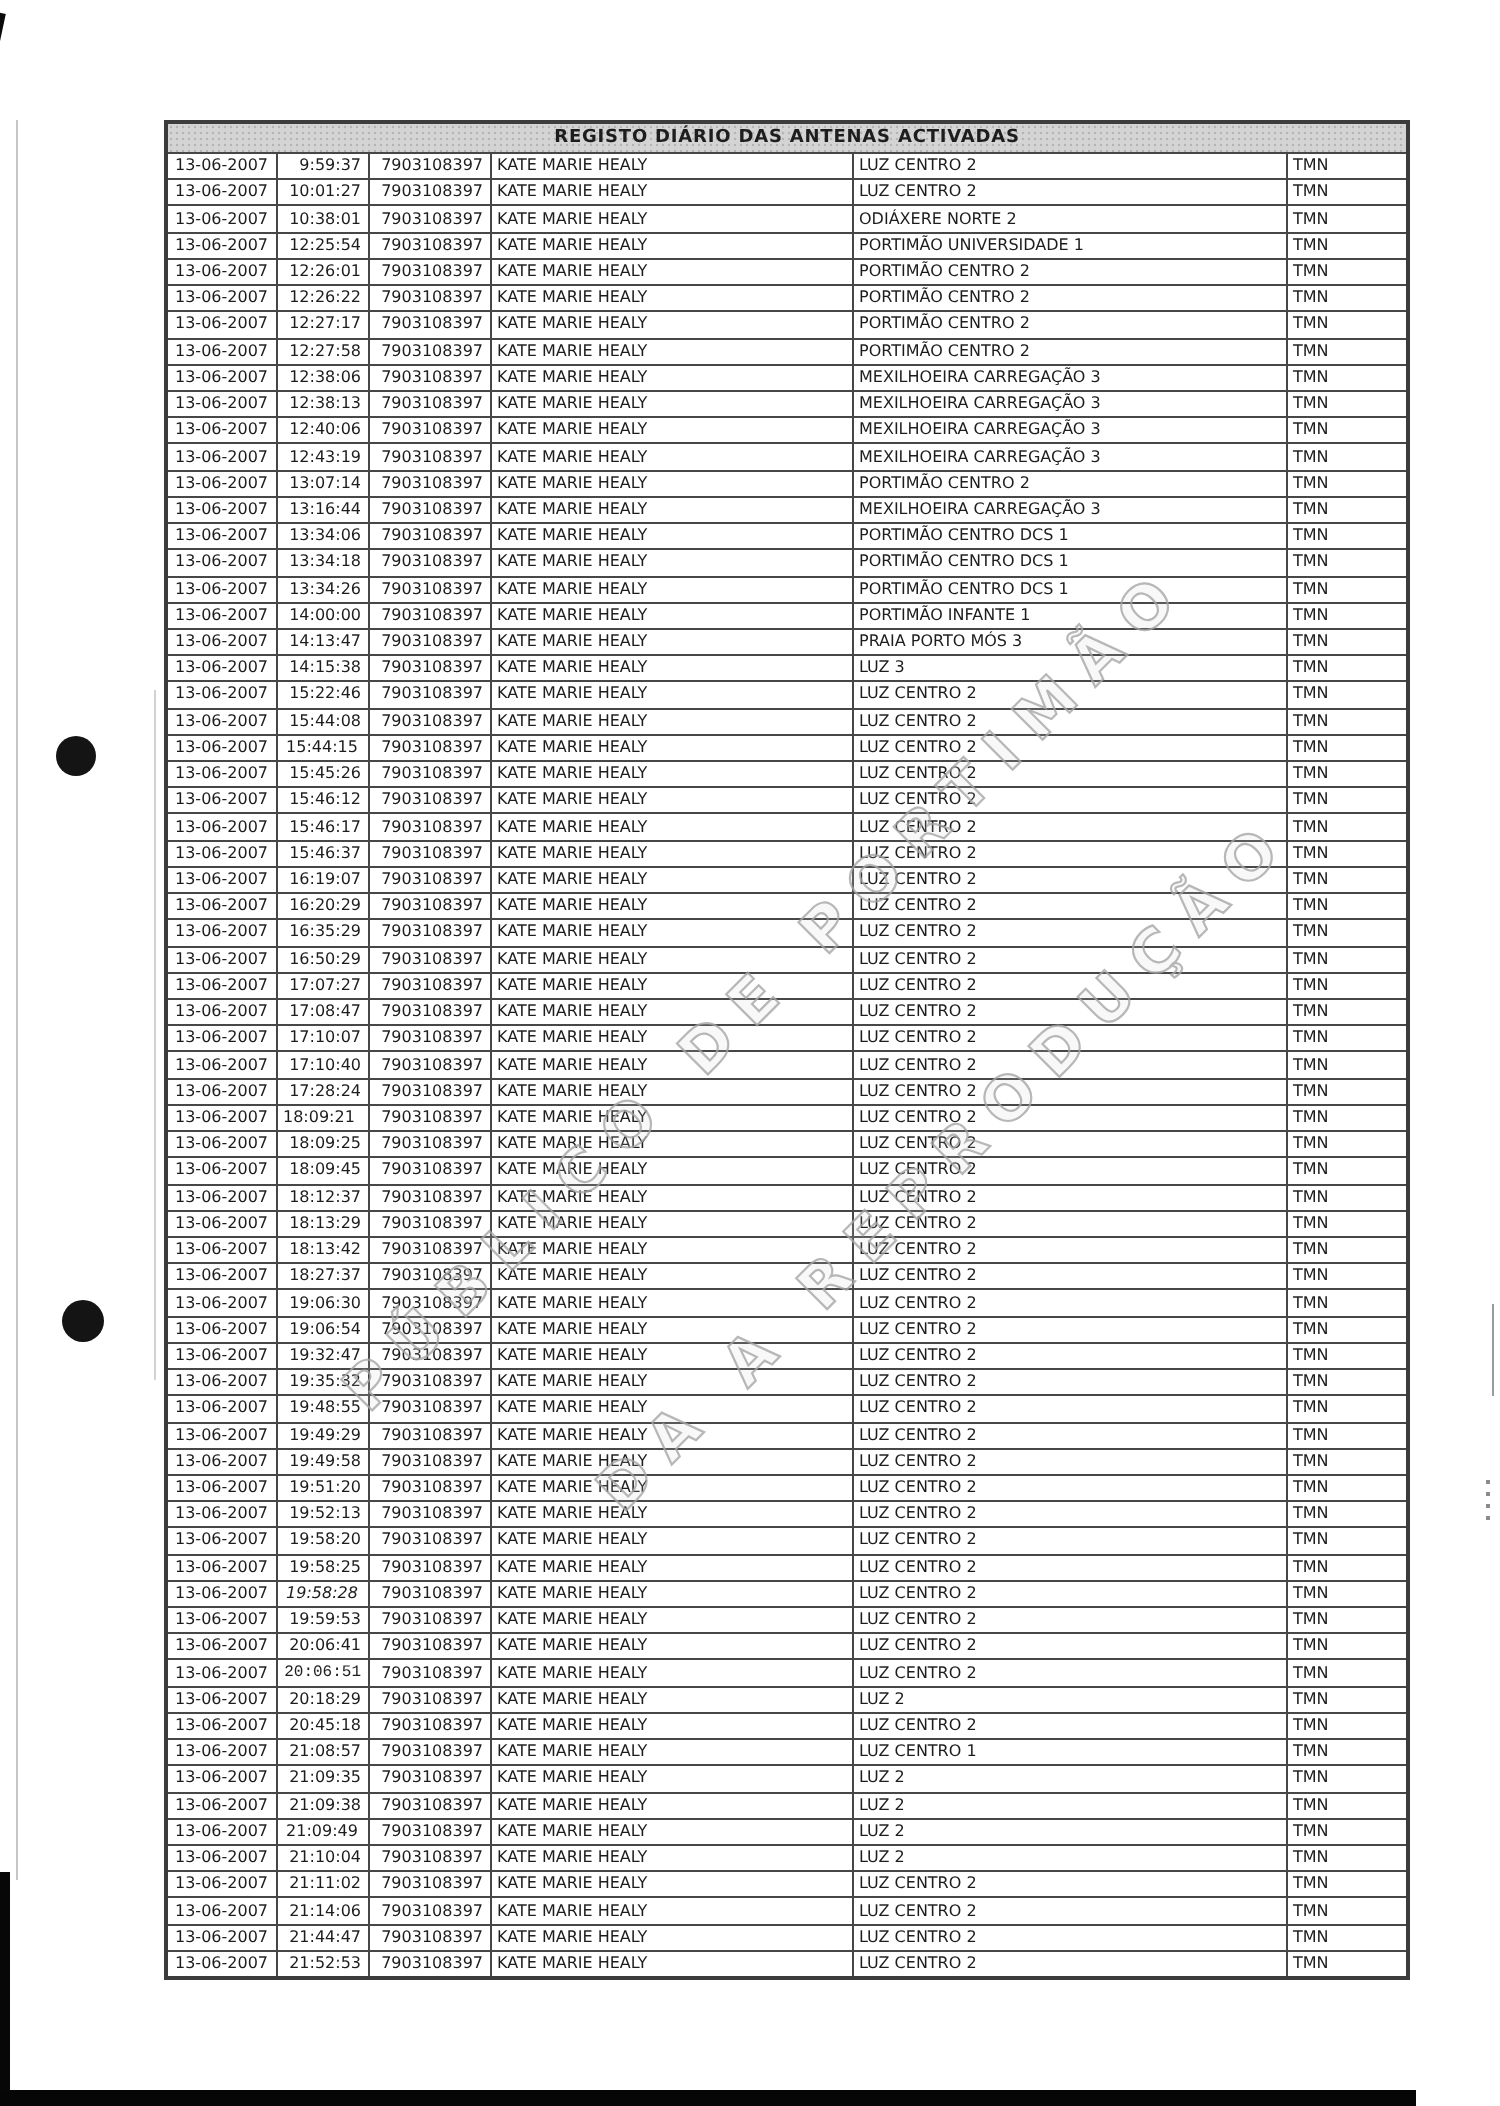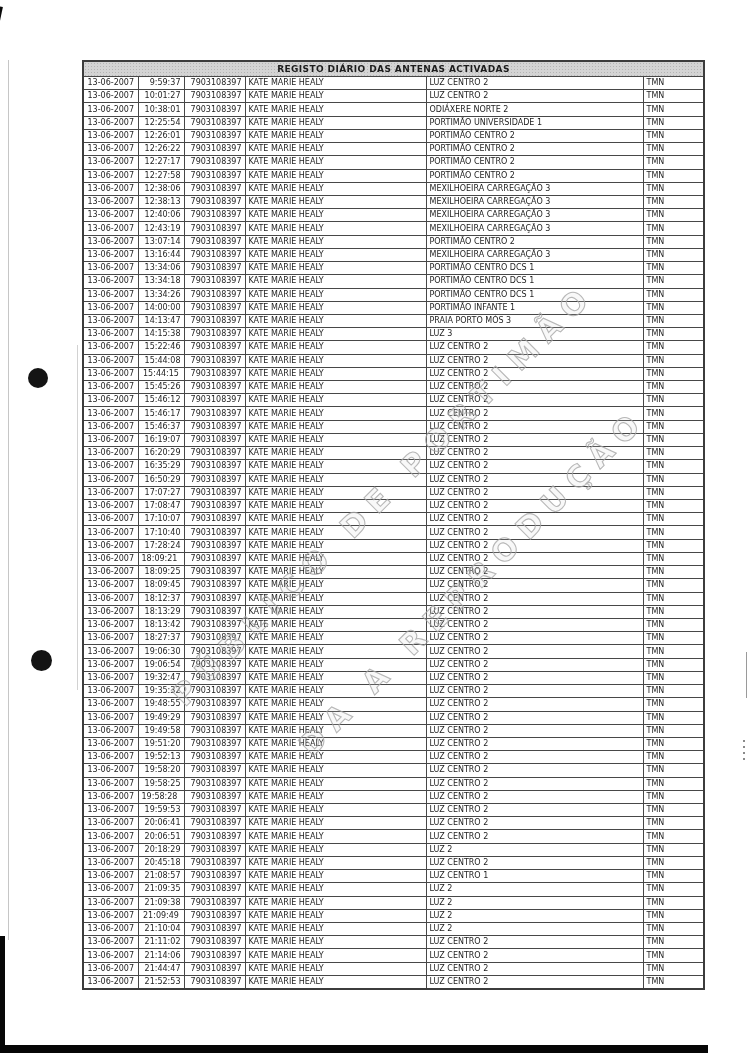--- a/index.html
+++ b/index.html
@@ -511,21 +511,21 @@
       <tr>
         <td style="text-align: center;">13-06-2007</td>
         <td style="text-align: right;">19:58:25</td>
         <td style="text-align: right;">7903108397</td>
         <td style="text-align: left;">KATE MARIE HEALY</td>
         <td style="text-align: left;">LUZ CENTRO 2</td>
         <td style="text-align: left;">TMN</td>
       </tr>
       <tr>
         <td style="text-align: center;">13-06-2007</td>
-        <td style="text-align: left;">19:58:28</td>
+        <td style="text-align: center; font-style: italic;">19:58:28</td>
         <td style="text-align: right;">7903108397</td>
         <td style="text-align: left;">KATE MARIE HEALY</td>
         <td style="text-align: left;">LUZ CENTRO 2</td>
         <td style="text-align: left;">TMN</td>
       </tr>
       <tr>
         <td style="text-align: center;">13-06-2007</td>
         <td style="text-align: right;">19:59:53</td>
         <td style="text-align: right;">7903108397</td>
         <td style="text-align: left;">KATE MARIE HEALY</td>
@@ -535,21 +535,21 @@
       <tr>
         <td style="text-align: center;">13-06-2007</td>
         <td style="text-align: right;">20:06:41</td>
         <td style="text-align: right;">7903108397</td>
         <td style="text-align: left;">KATE MARIE HEALY</td>
         <td style="text-align: left;">LUZ CENTRO 2</td>
         <td style="text-align: left;">TMN</td>
       </tr>
       <tr>
         <td style="text-align: center;">13-06-2007</td>
-        <td style="text-align: right;">20:06:51</td>
+        <td style="text-align: right; font-family: Liberation Mono, monospace;">20:06:51</td>
         <td style="text-align: right;">7903108397</td>
         <td style="text-align: left;">KATE MARIE HEALY</td>
         <td style="text-align: left;">LUZ CENTRO 2</td>
         <td style="text-align: left;">TMN</td>
       </tr>
       <tr>
         <td style="text-align: center;">13-06-2007</td>
         <td style="text-align: right;">20:18:29</td>
         <td style="text-align: right;">7903108397</td>
         <td style="text-align: left;">KATE MARIE HEALY</td>

